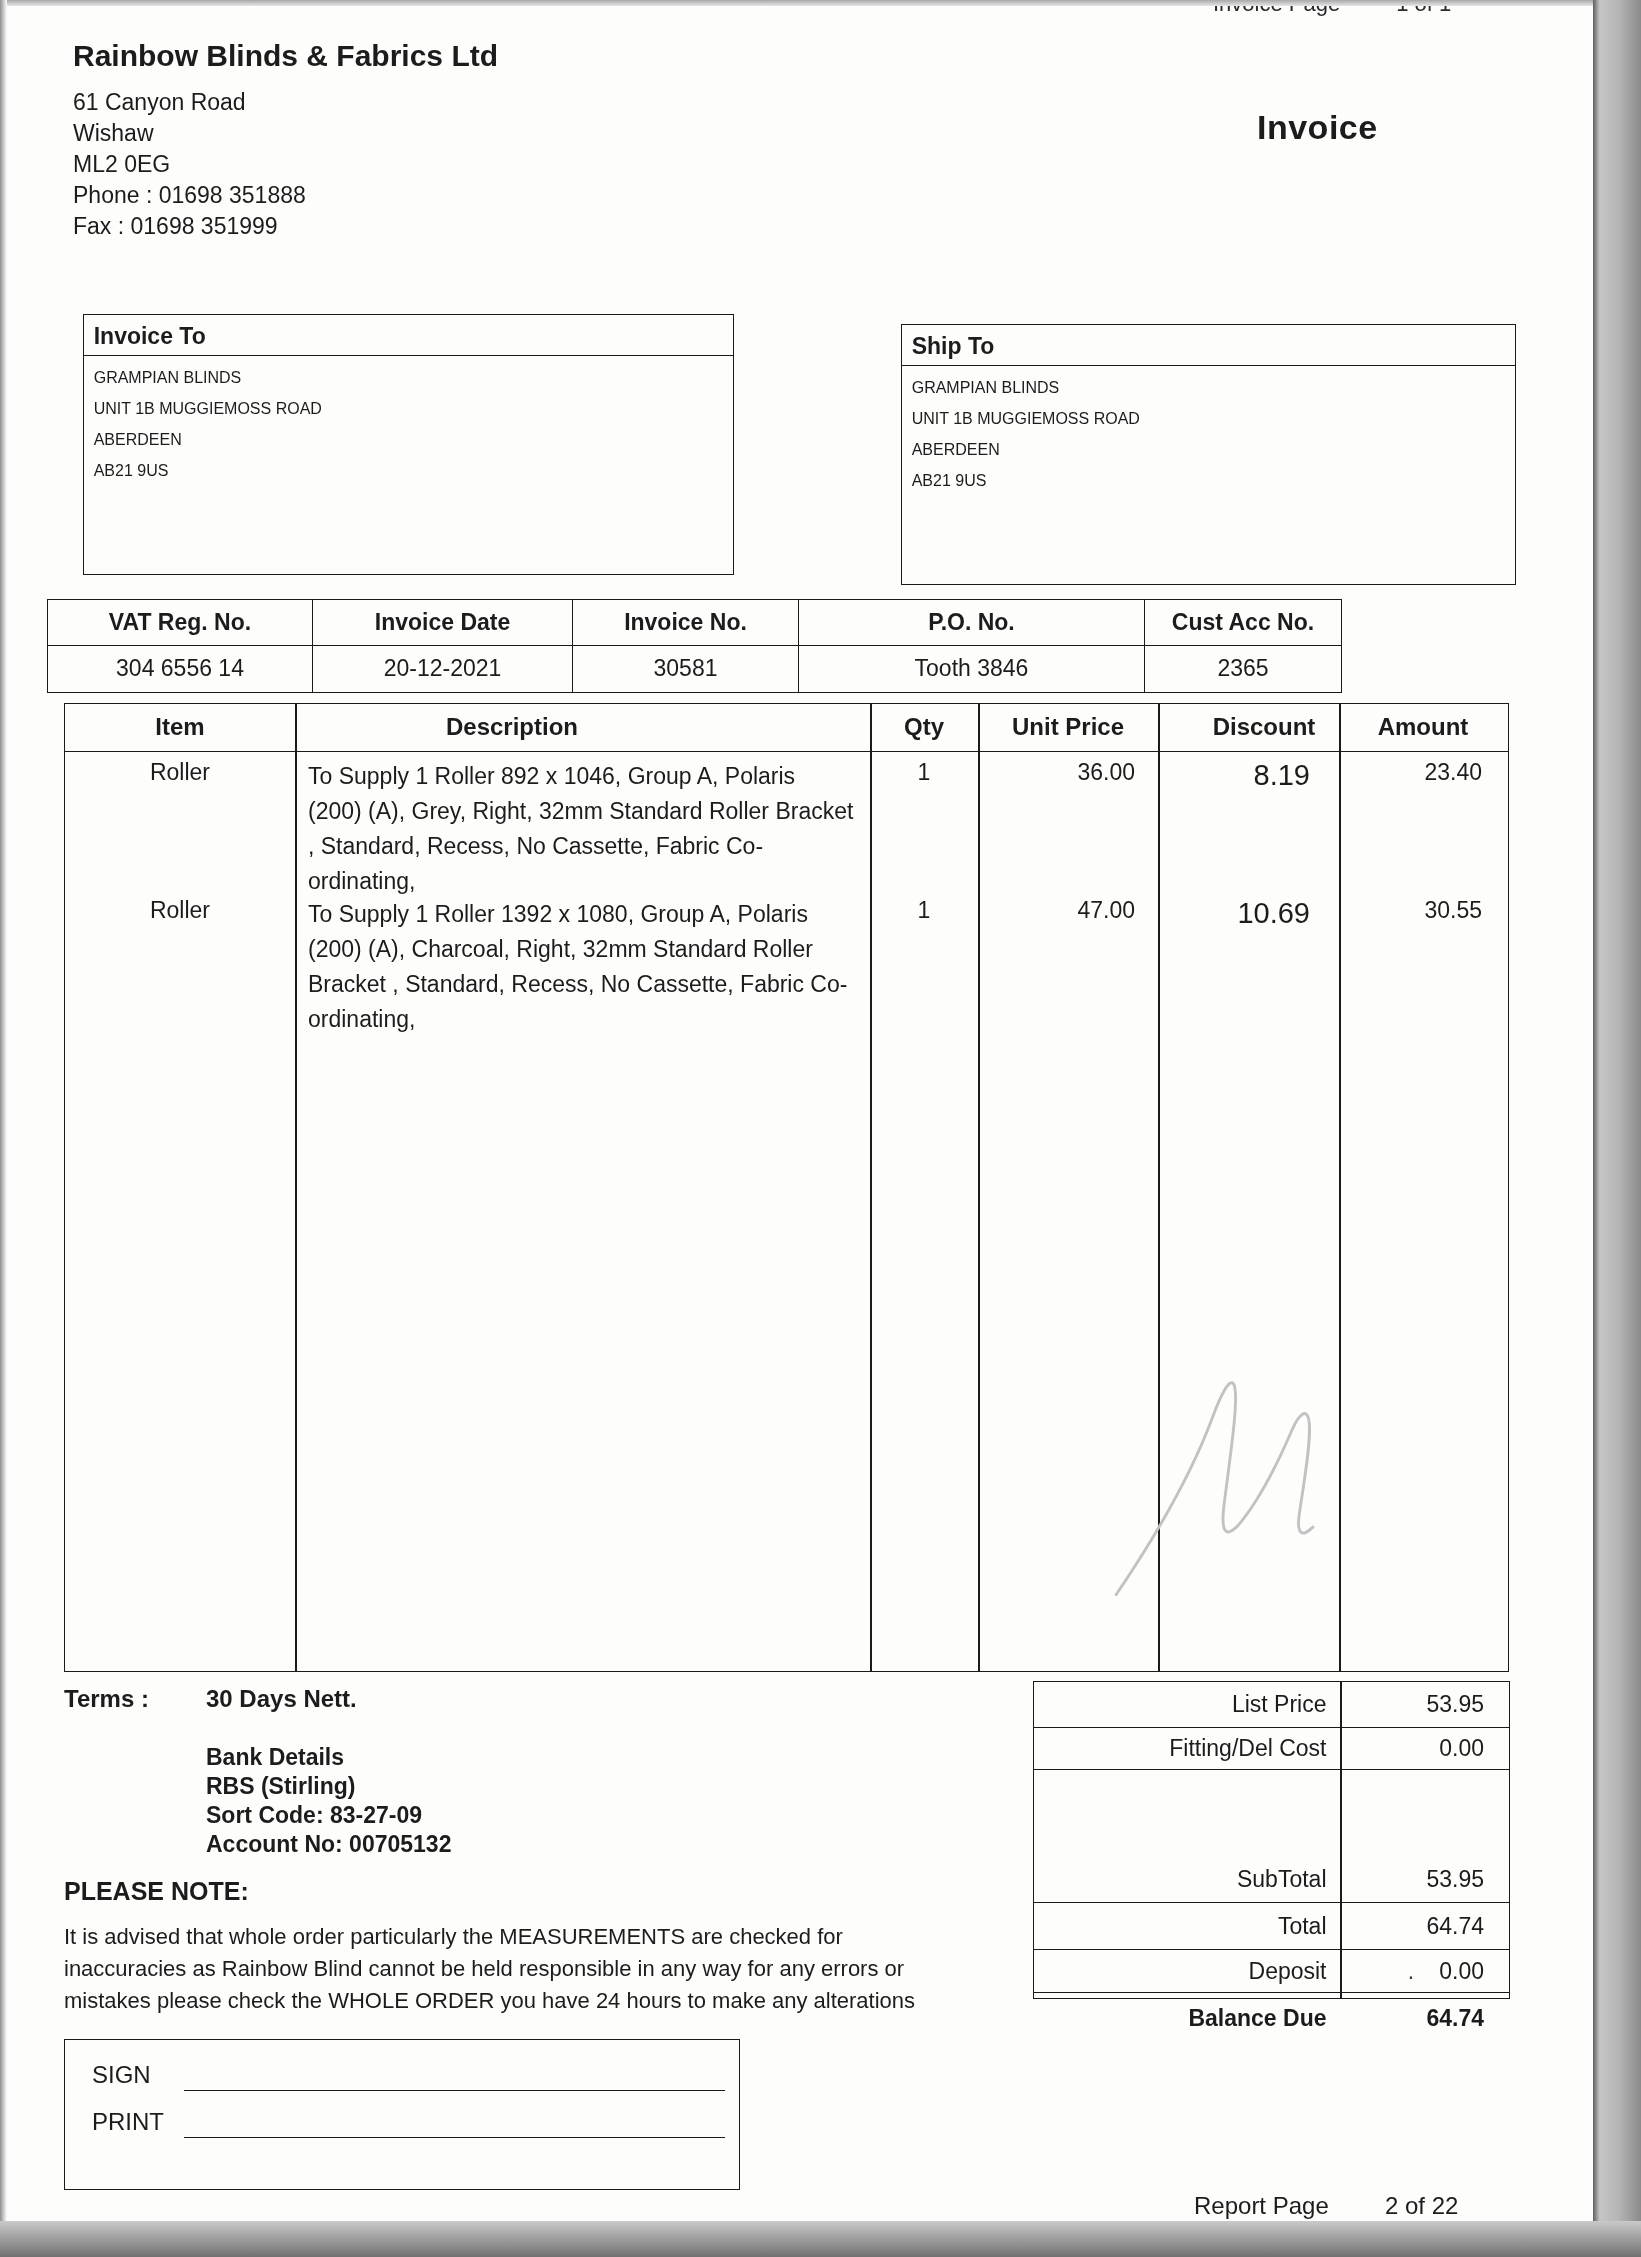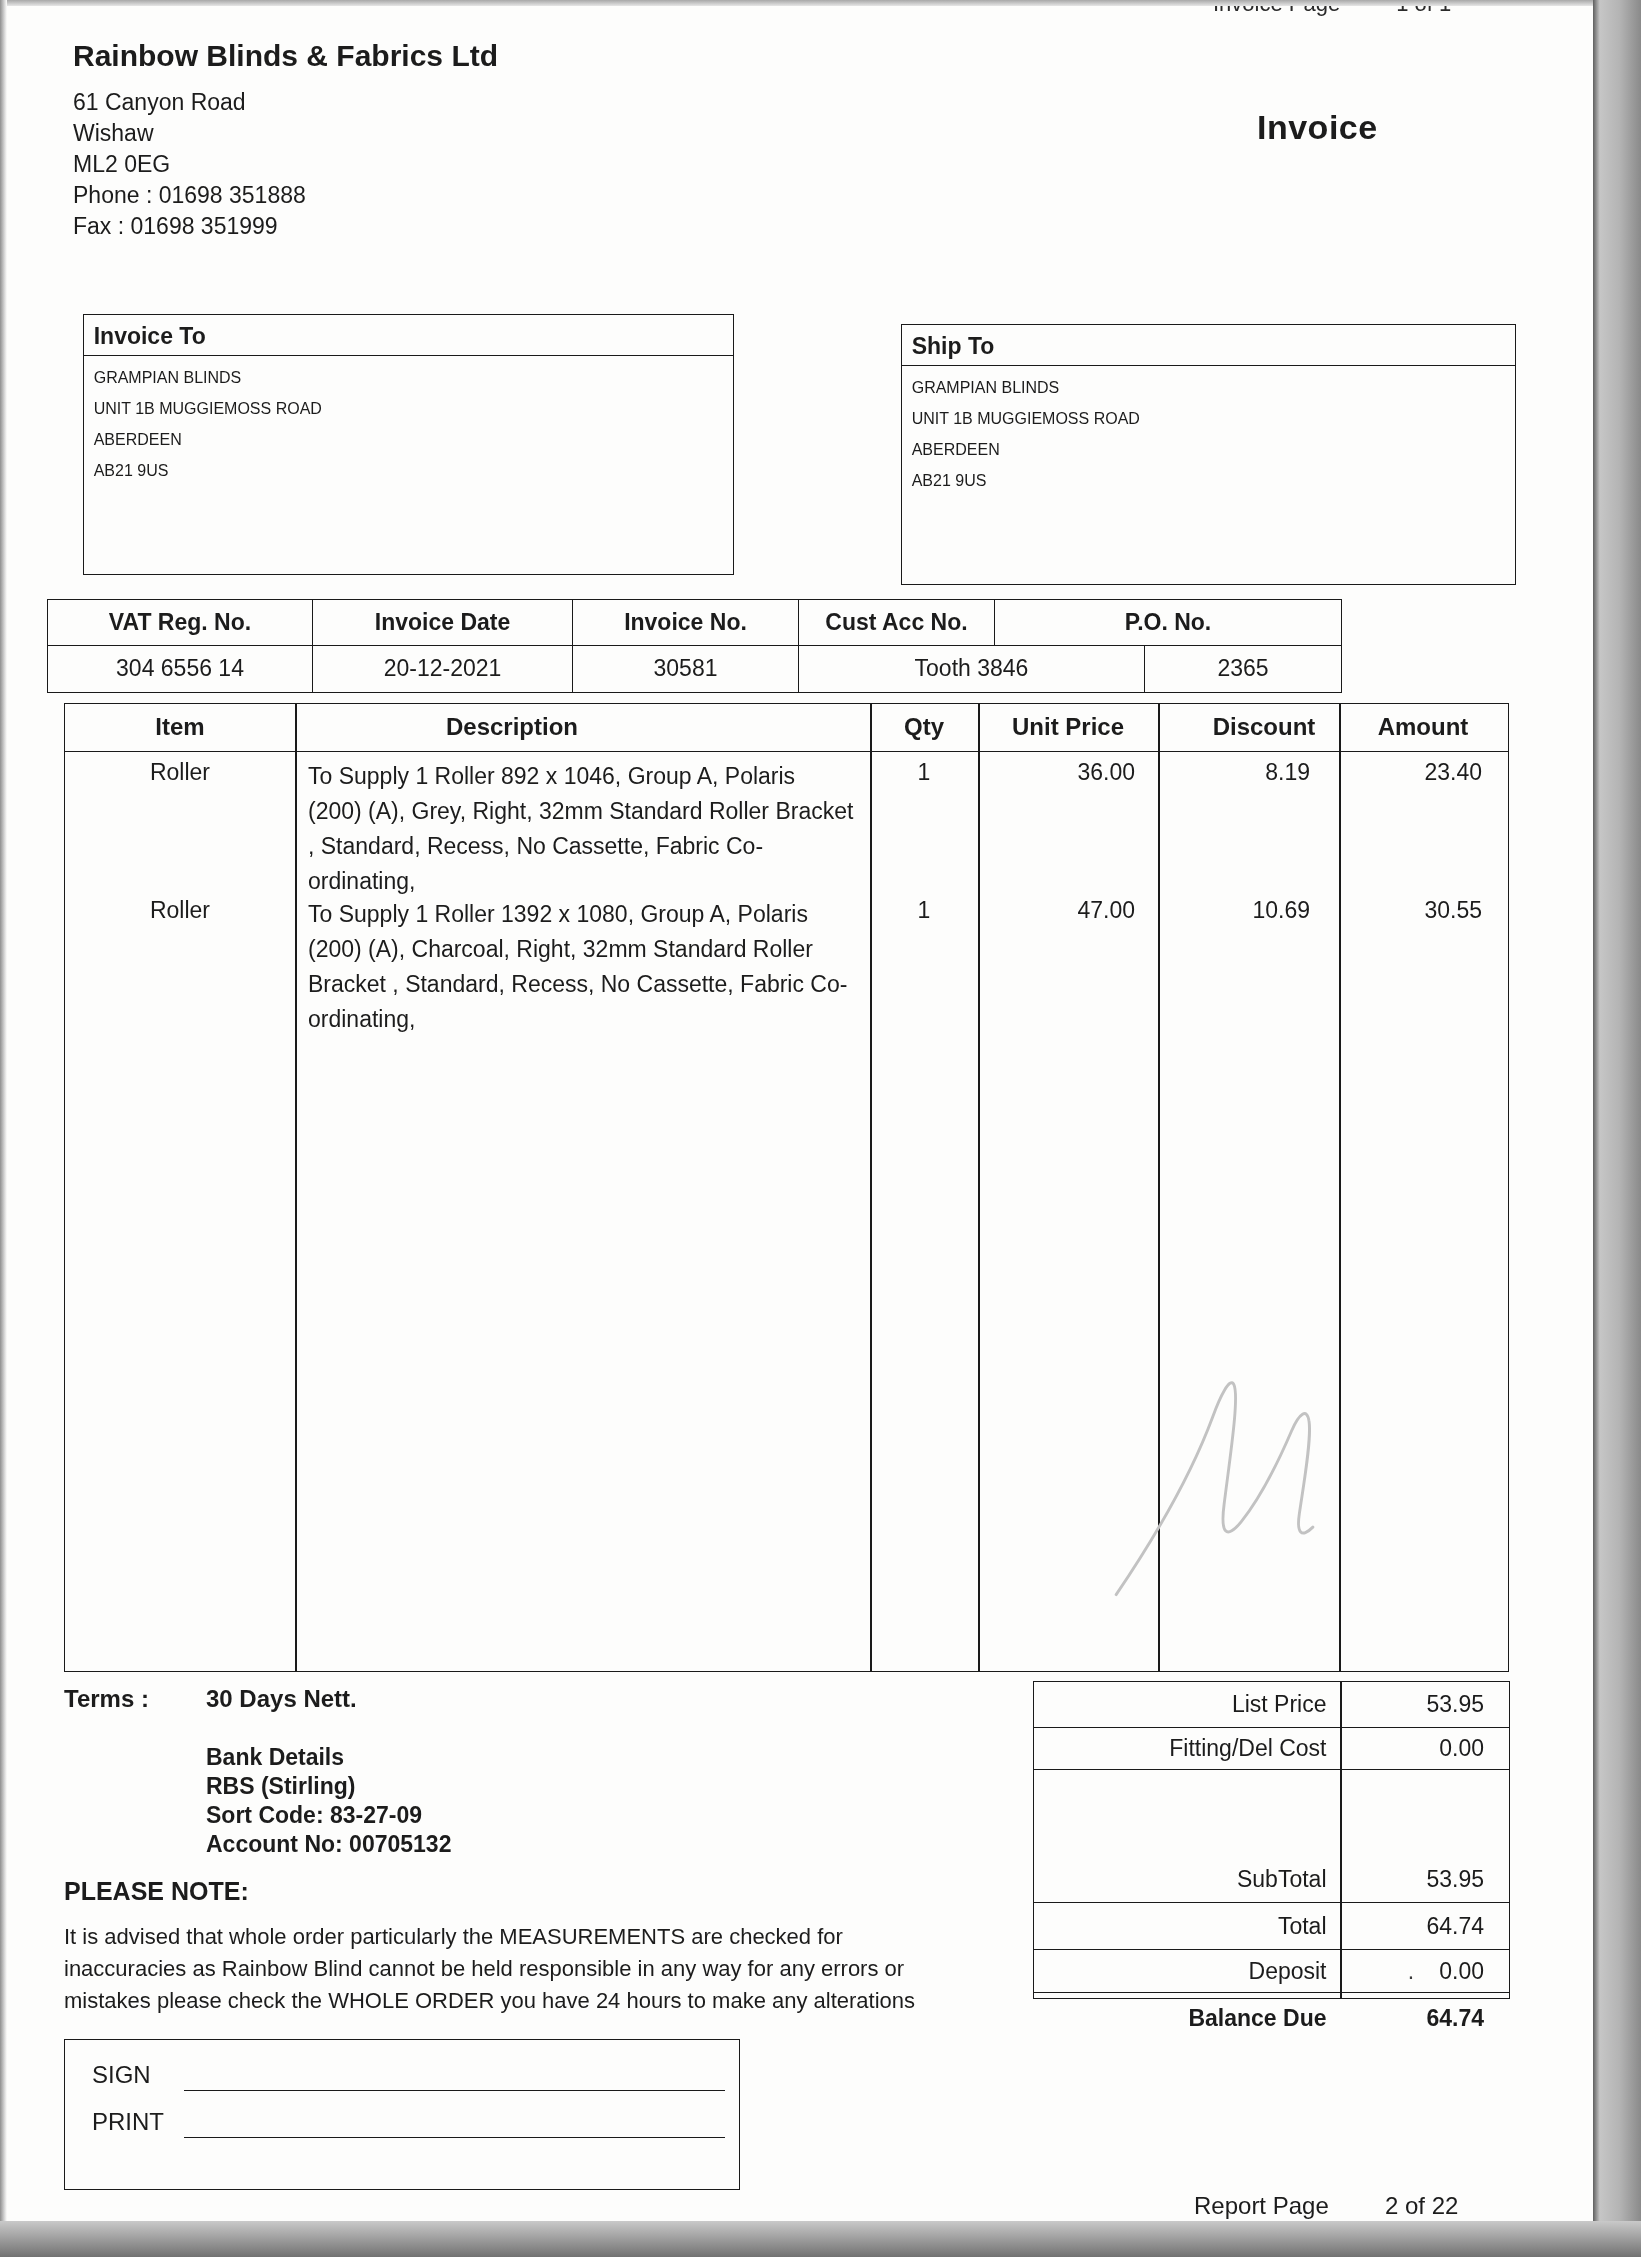--- a/index.html
+++ b/index.html
@@ -55,21 +55,21 @@
   .ih-unit { left:913px; width:180px; }
   .ih-disc { left:1093px; width:212px; }
   .ih-amt  { left:1274px; width:168px; }
   .vline { position:absolute; top:0; bottom:0; width:1.9px; background:#1a1a1a; }
   .vl1 { left:230px; } .vl2 { left:805px; } .vl3 { left:913px; } .vl4 { left:1093px; } .vl5 { left:1274px; }
   .item-row { position:absolute; left:0; width:100%; }
   .ir-item { position:absolute; left:0; width:230px; text-align:center; font-size:23px; }
   .ir-desc { position:absolute; left:243px; width:546px; font-size:23px; line-height:35px; }
   .ir-qty  { position:absolute; left:805px; width:108px; text-align:center; font-size:23px; }
   .ir-unit { position:absolute; left:913px; width:180px; text-align:right; padding-right:23px; font-size:23px; }
-  .ir-disc { position:absolute; left:1093px; width:181px; text-align:right; padding-right:29px; font-size:23px; }
+  .ir-disc { position:absolute; left:1093px; width:181px; text-align:right; padding-right:29px; font-size:29px; }
   .ir-amt  { position:absolute; left:1274px; width:170px; text-align:right; padding-right:27px; font-size:23px; }
   .row-1 { top:55px; }
   .row-2 { top:193px; }
 
   .signature-svg { position:absolute; left:1089px; top:1342px; }
 
   
   .terms-label { position:absolute; left:64px;  top:1685px; font-size:24px; font-weight:bold; }
   .terms-value { position:absolute; left:206px; top:1685px; font-size:24px; font-weight:bold; }
   .bank-block  { position:absolute; left:206px; top:1743px; font-size:23px; font-weight:bold; line-height:29px; }
@@ -140,22 +140,22 @@
       <div>ABERDEEN</div>
       <div>AB21 9US</div>
     </div>
   </div>
 
   <div class="meta-table">
     <div class="meta-row hdr">
       <div class="meta-cell mc0">VAT Reg. No.</div>
       <div class="meta-cell mc1">Invoice Date</div>
       <div class="meta-cell mc2">Invoice No.</div>
+      <div class="meta-cell mc3">P.O. No.</div>
       <div class="meta-cell mc4">Cust Acc No.</div>
-      <div class="meta-cell mc3">P.O. No.</div>
     </div>
     <div class="meta-row">
       <div class="meta-cell mc0">304 6556 14</div>
       <div class="meta-cell mc1">20-12-2021</div>
       <div class="meta-cell mc2">30581</div>
       <div class="meta-cell mc3">Tooth 3846</div>
       <div class="meta-cell mc4">2365</div>
     </div>
   </div>
 

